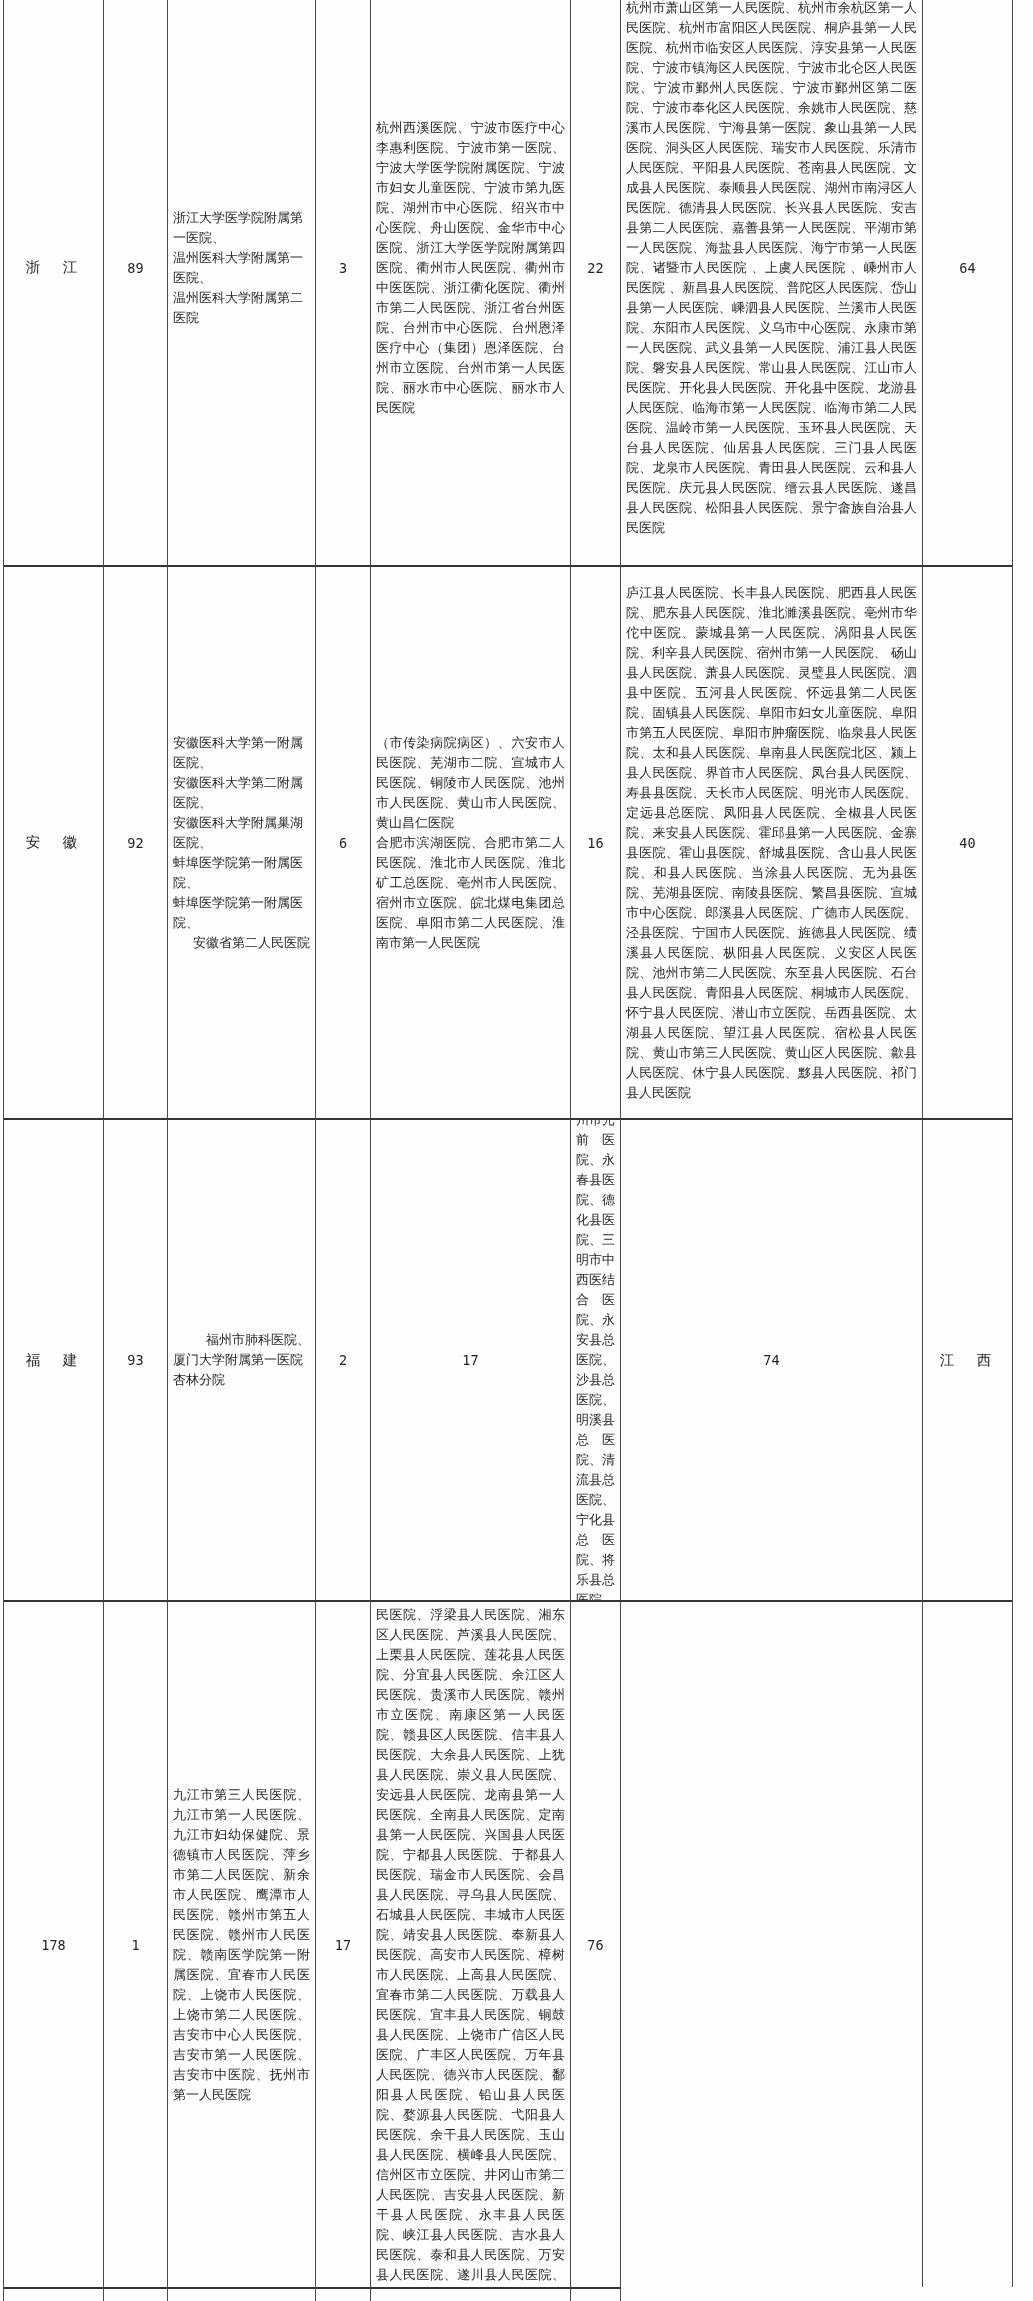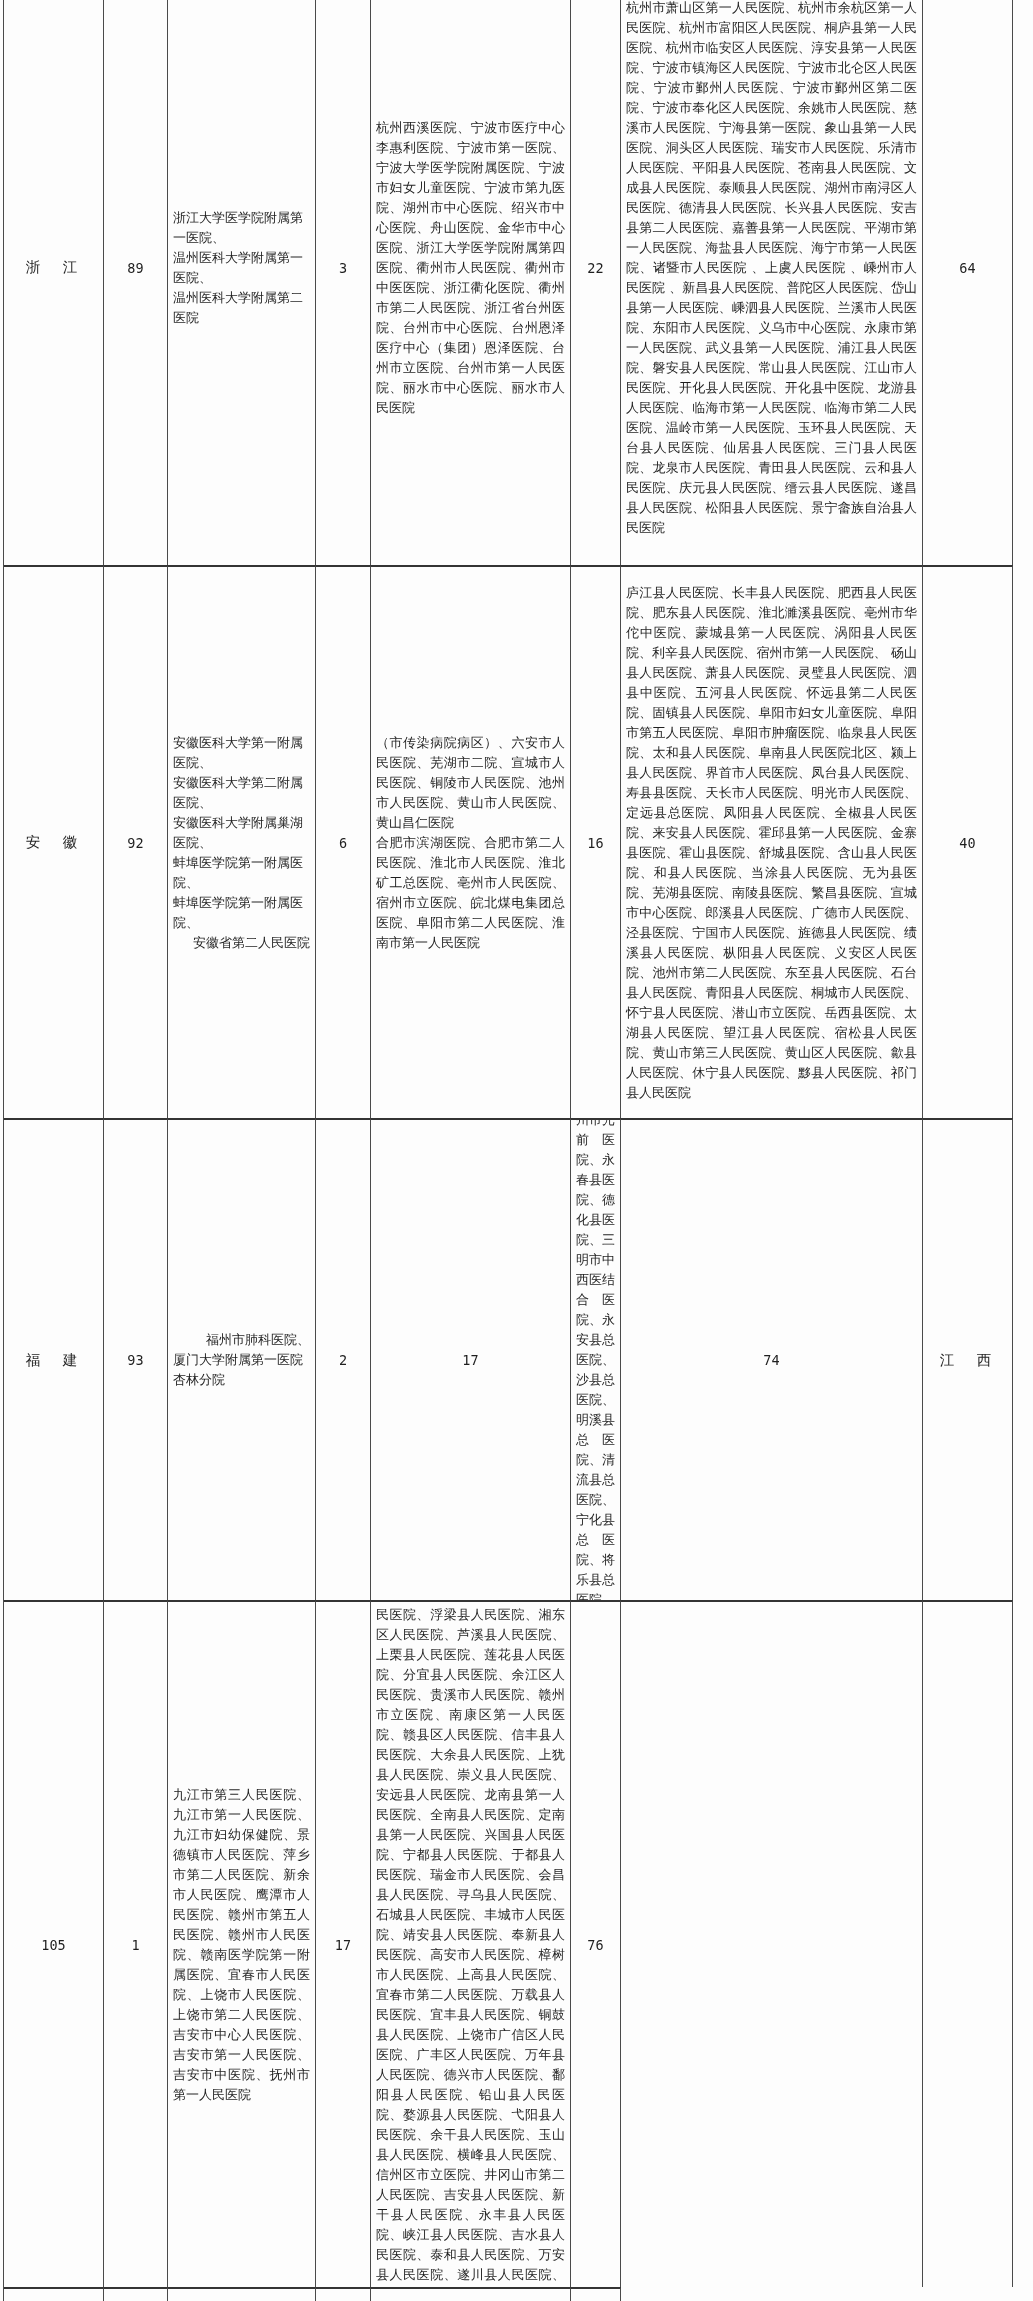--- a/index.html
+++ b/index.html
@@ -84,21 +84,21 @@
       <p>厦门大学附属第一医院杏林分院</p>
     </div>
   <div class="cell rsep center num">2</div>
   <div class="cell rsep center num">17</div>
   <div class="cell rsep list">
       <p>晋安区医院、马尾区医院、长乐区医院、福清市医院、闽侯县医院、连江县医院、罗源县医院、闽清县医院、永泰县医院、漳州市人民医院、漳州市第三医院、龙海市第一医院、漳浦县医院、云霄县医院、东山县医院、诏安县总医院、平和县医院、南靖县医院、华安县总医院、长泰县医院、漳州市第五医院、漳州招商局经济技术开发区第一医院、古雷港区医院、安溪县医院、洛江区医院、晋江市医院、惠安县医院、石狮市医院、台商投资区医院、泉港区医院、南安市医院、泉州市光前医院、永春县医院、德化县医院、三明市中西医结合医院、永安县总医院、沙县总医院、明溪县总医院、清流县总医院、宁化县总医院、将乐县总医院、泰宁县总医院、建宁县总医院、尤溪县总医院、大田县总医院、仙游县总医院、荔城区医院、涵江区医院、秀屿区医院、邵武市立医院、顺昌县医院、光泽县医院、南平市建阳第一医院、建瓯市立医院、武夷山市立医院、浦城县医院、政和县医院、松溪县医院、龙岩人民医院、永定区医院、上杭县医院、武平县医院、汀州医院、漳平市医院、连城县医院、福鼎市医院、蕉城区医院、福安市医院、霞浦县医院、古田县医院、周宁县医院、寿宁县医院、屏南县医院、柘荣县医院</p>
     </div>
   <div class="cell rsep center num">74</div>
 
   <div class="cell rsep center prov">江　西</div>
-  <div class="cell rsep center num">105</div>
+  <div class="cell rsep center num">178</div>
   <div class="cell rsep center num">1</div>
   <div class="cell rsep list">
       <p>九江市第三人民医院、九江市第一人民医院、九江市妇幼保健院、景德镇市人民医院、萍乡市第二人民医院、新余市人民医院、鹰潭市人民医院、赣州市第五人民医院、赣州市人民医院、赣南医学院第一附属医院、宜春市人民医院、上饶市人民医院、上饶市第二人民医院、吉安市中心人民医院、吉安市第一人民医院、吉安市中医院、抚州市第一人民医院</p>
     </div>
   <div class="cell rsep center num">17</div>
   <div class="cell rsep list">
       <p>南昌县人民医院、新建区人民医院、进贤县人民医院、安义县人民医院、柴桑区人民医院、修水县人民医院、武宁县人民医院、永修县人民医院、德安县人民医院、共青城市人民医院、庐山市人民医院、瑞昌市人民医院、都昌县人民医院、彭泽县人民医院、湖口县人民医院、乐平市人民医院、浮梁县人民医院、湘东区人民医院、芦溪县人民医院、上栗县人民医院、莲花县人民医院、分宜县人民医院、余江区人民医院、贵溪市人民医院、赣州市立医院、南康区第一人民医院、赣县区人民医院、信丰县人民医院、大余县人民医院、上犹县人民医院、崇义县人民医院、安远县人民医院、龙南县第一人民医院、全南县人民医院、定南县第一人民医院、兴国县人民医院、宁都县人民医院、于都县人民医院、瑞金市人民医院、会昌县人民医院、寻乌县人民医院、石城县人民医院、丰城市人民医院、靖安县人民医院、奉新县人民医院、高安市人民医院、樟树市人民医院、上高县人民医院、宜春市第二人民医院、万载县人民医院、宜丰县人民医院、铜鼓县人民医院、上饶市广信区人民医院、广丰区人民医院、万年县人民医院、德兴市人民医院、鄱阳县人民医院、铅山县人民医院、婺源县人民医院、弋阳县人民医院、余干县人民医院、玉山县人民医院、横峰县人民医院、信州区市立医院、井冈山市第二人民医院、吉安县人民医院、新干县人民医院、永丰县人民医院、峡江县人民医院、吉水县人民医院、泰和县人民医院、万安县人民医院、遂川县人民医院、安福县人民医院、永新县人民医院、广昌县人民医院、金溪县人民医院、金溪县中医院、资溪县人民医院、崇仁县人民医院、南丰县人民医院、东乡区人民医院、乐安县人民医院、黎川县人民医院、临川区第一人民医院、宜黄县人民医院、南城县人民医院</p>
     </div>
   <div class="cell rsep center num">76</div>
 

